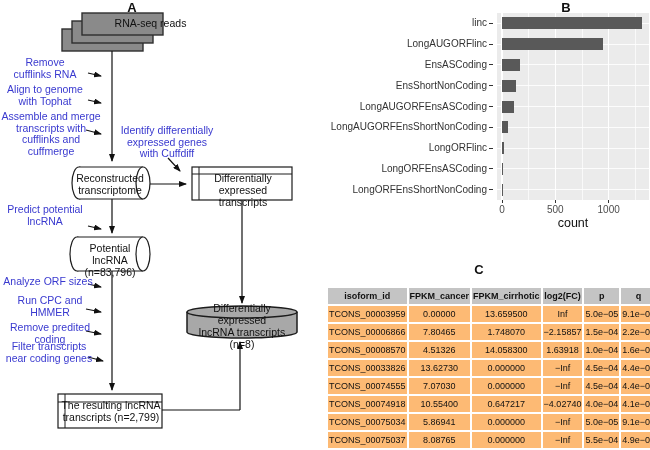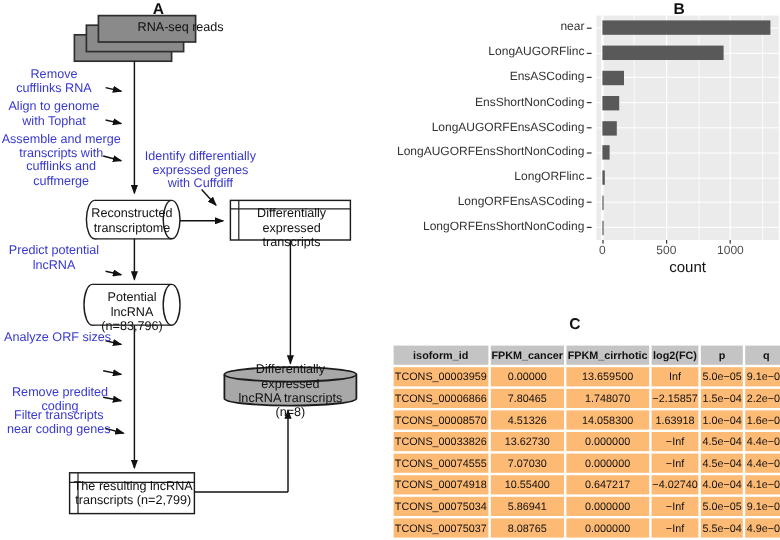--- a/index.html
+++ b/index.html
@@ -112,20 +112,22 @@
 with Tophat</div>
   <div class="bluestep" style="left:0px;top:111px;width:102px;">Assemble and merge
 transcripts with
 cufflinks and cuffmerge</div>
   <div class="bluestep" style="left:120px;top:125px;width:94px;">Identify differentially
 expressed genes
 with Cuffdiff</div>
   <div class="bluestep" style="left:2px;top:204px;width:86px;">Predict potential
 lncRNA</div>
   <div class="bluestep" style="left:0px;top:276px;width:96px;">Analyze ORF sizes</div>
+  <div class="bluestep" style="left:10px;top:295px;width:80px;">Run CPC and
+HMMER</div>
   <div class="bluestep" style="left:8px;top:322px;width:84px;">Remove predited
 coding</div>
   <div class="bluestep" style="left:2px;top:341px;width:94px;">Filter transcripts
 near coding genes</div>
 
   <div class="nodetext" style="left:72px;top:172px;width:76px;">Reconstructed
 transcriptome</div>
   <div class="nodetext" style="left:196px;top:172px;width:94px;">Differentially
 expressed transcripts</div>
   <div class="nodetext" style="left:72px;top:242px;width:76px;">Potential lncRNA
@@ -146,21 +148,21 @@
       <div class="chart-el" style="left: 167px; top: 147.6px; width: 152px; height: 1px; background: rgba(255, 255, 255, 0.85);"></div>
       <div class="chart-el" style="left: 167px; top: 168.3px; width: 152px; height: 1px; background: rgba(255, 255, 255, 0.85);"></div>
       <div class="chart-el" style="left: 167px; top: 189.1px; width: 152px; height: 1px; background: rgba(255, 255, 255, 0.85);"></div>
       <div class="chart-el" style="left: 198.3px; top: 13px; width: 0.8px; height: 187px; background: rgba(255, 255, 255, 0.7);"></div>
       <div class="chart-el" style="left: 251.6px; top: 13px; width: 0.8px; height: 187px; background: rgba(255, 255, 255, 0.7);"></div>
       <div class="chart-el" style="left: 305px; top: 13px; width: 0.8px; height: 187px; background: rgba(255, 255, 255, 0.7);"></div>
       <div class="chart-el" style="left: 171.3px; top: 13px; width: 1.4px; height: 187px; background: rgb(255, 255, 255);"></div>
       <div class="chart-el" style="left: 224.7px; top: 13px; width: 1.4px; height: 187px; background: rgb(255, 255, 255);"></div>
       <div class="chart-el" style="left: 278px; top: 13px; width: 1.4px; height: 187px; background: rgb(255, 255, 255);"></div>
       <div class="chart-el" style="left: 172px; top: 17.4px; width: 139.8px; height: 12px; background: rgb(89, 89, 89);"></div>
-      <div class="cat-label" style="left: 0px; top: 17.4px; width: 157px;">near</div>
+      <div class="cat-label" style="left: 0px; top: 17.4px; width: 157px;">linc</div>
       <div class="chart-el" style="left: 159px; top: 22.8px; width: 4px; height: 1.2px; background: rgb(51, 51, 51);"></div>
       <div class="chart-el" style="left: 172px; top: 38.2px; width: 101.4px; height: 12px; background: rgb(89, 89, 89);"></div>
       <div class="cat-label" style="left: 0px; top: 38.2px; width: 157px;">LongAUGORFlinc</div>
       <div class="chart-el" style="left: 159px; top: 43.6px; width: 4px; height: 1.2px; background: rgb(51, 51, 51);"></div>
       <div class="chart-el" style="left: 172px; top: 58.9px; width: 17.6px; height: 12px; background: rgb(89, 89, 89);"></div>
       <div class="cat-label" style="left: 0px; top: 58.9px; width: 157px;">EnsASCoding</div>
       <div class="chart-el" style="left: 159px; top: 64.3px; width: 4px; height: 1.2px; background: rgb(51, 51, 51);"></div>
       <div class="chart-el" style="left: 172px; top: 79.7px; width: 14.4px; height: 12px; background: rgb(89, 89, 89);"></div>
       <div class="cat-label" style="left: 0px; top: 79.7px; width: 157px;">EnsShortNonCoding</div>
       <div class="chart-el" style="left: 159px; top: 85.1px; width: 4px; height: 1.2px; background: rgb(51, 51, 51);"></div>

